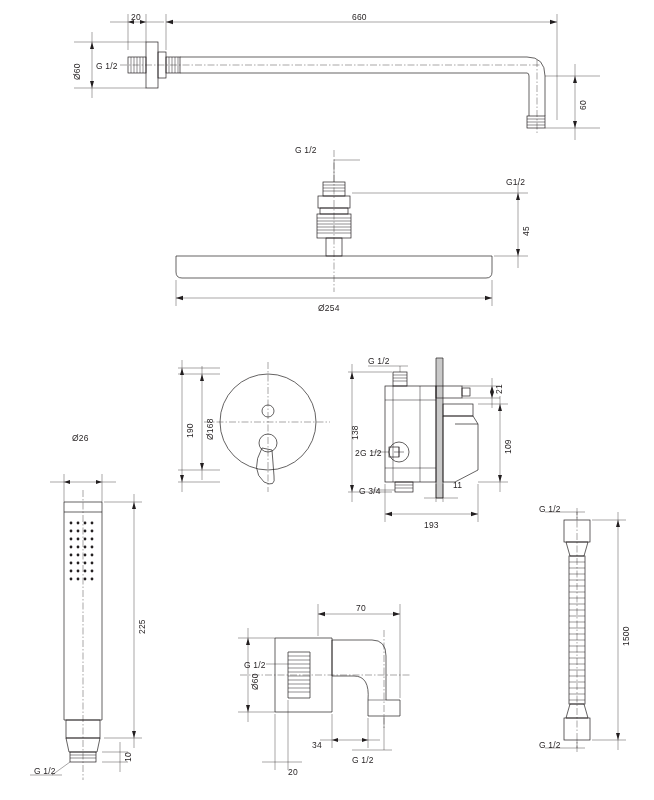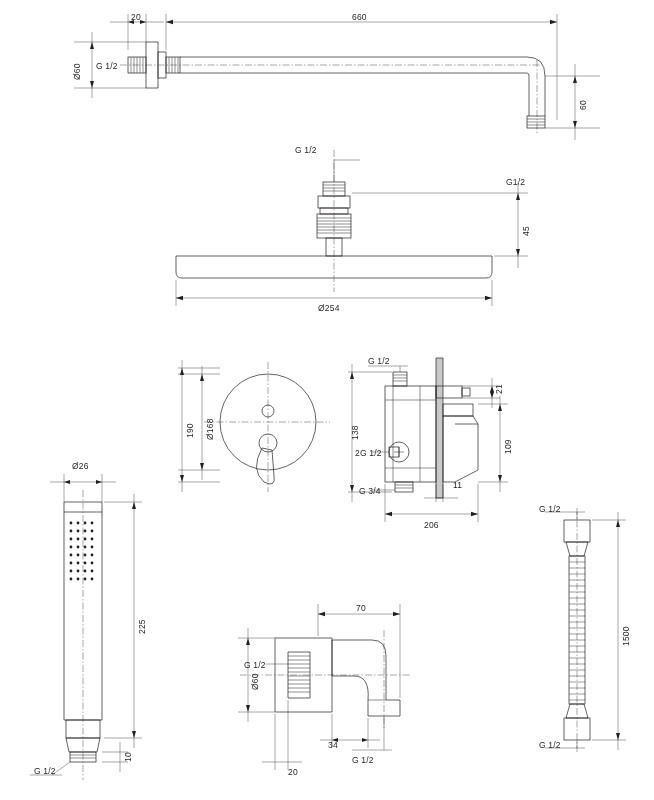--- a/index.html
+++ b/index.html
@@ -462,31 +462,31 @@
 <div class="lbl rot" style="left:205px;top:440px;">Ø168</div>
 <div class="lbl rot" style="left:185px;top:438px;">190</div>
 
 <div class="lbl" style="left:368px;top:356px;">G 1/2</div>
 <div class="lbl rot" style="left:494px;top:394px;">21</div>
 <div class="lbl rot" style="left:350px;top:440px;">138</div>
 <div class="lbl" style="left:355px;top:448px;">2G 1/2</div>
 <div class="lbl rot" style="left:503px;top:454px;">109</div>
 <div class="lbl" style="left:359px;top:486px;text-align:center;">G 3/4</div>
 <div class="lbl" style="left:453px;top:480px;">11</div>
-<div class="lbl" style="left:424px;top:520px;">206</div>
-
-<div class="lbl" style="left:72px;top:461px;">Ø26</div>
+<div class="lbl" style="left:424px;top:520px;">193</div>
+
+<div class="lbl" style="left:72px;top:433px;">Ø26</div>
 <div class="lbl rot" style="left:137px;top:634px;">225</div>
 <div class="lbl rot" style="left:123px;top:762px;">10</div>
 <div class="lbl" style="left:34px;top:766px;">G 1/2</div>
 
 <div class="lbl" style="left:356px;top:603px;text-align:right;">70</div>
 <div class="lbl rot" style="left:250px;top:690px;">Ø60</div>
 <div class="lbl" style="left:244px;top:660px;">G 1/2</div>
-<div class="lbl" style="left:328px;top:740px;">34</div>
+<div class="lbl" style="left:312px;top:740px;">34</div>
 <div class="lbl" style="left:288px;top:767px;">20</div>
 <div class="lbl" style="left:352px;top:755px;">G 1/2</div>
 
 <div class="lbl" style="left:539px;top:504px;">G 1/2</div>
 <div class="lbl rot" style="left:621px;top:646px;">1500</div>
 <div class="lbl" style="left:539px;top:740px;">G 1/2</div>
 
 </div>
 
 </body></html>

